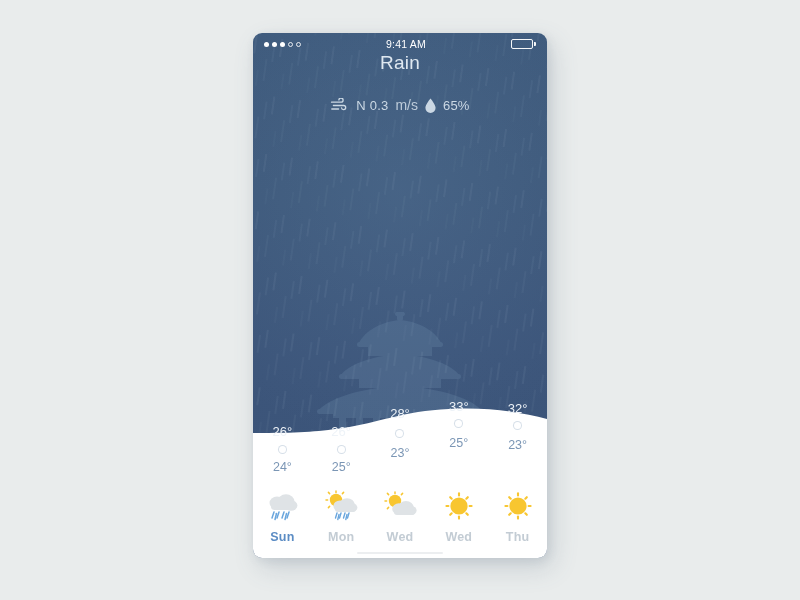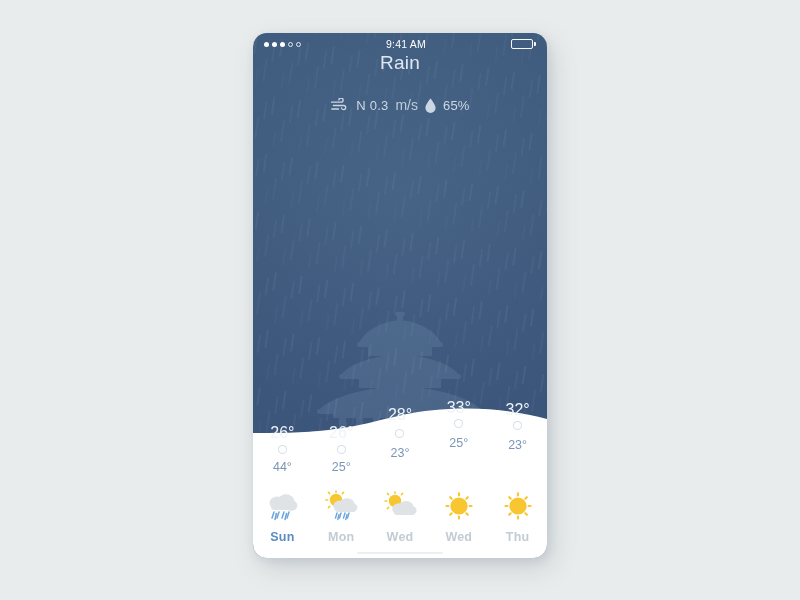--- a/index.html
+++ b/index.html
@@ -7,21 +7,21 @@
     width:800px; height:600px; overflow:hidden;
     background:#e9ecec;
     font-family:"Liberation Sans", sans-serif;
   }
   #stage { position:relative; width:800px; height:600px; }
 
   
   #phone {
     position:absolute; left:253px; top:33px;
     width:294px; height:525px;
-    border-radius:14px;
+    border-radius:9px;
     overflow:hidden;
     background:#3d5madd;
     box-shadow: 6px 10px 26px rgba(80,100,120,0.20),
                 2px 3px 10px rgba(80,100,120,0.12);
   }
 
   
   .sky {
     position:absolute; left:0; top:0; width:100%; height:100%;
     background:linear-gradient(175deg,#3e5a7c 0%, #3d587a 30%, #3c557a 60%, #3b5479 100%);
@@ -78,21 +78,21 @@
   .unit { font-size:14px; opacity:.9; }
   .ico { display:flex; align-items:center; justify-content:center; }
 
   
   .forecast { position:absolute; left:0; bottom:0; width:100%; height:160px; z-index:7; }
   .fc-cols { position:absolute; inset:0; display:flex; }
   .fc-col { flex:1; position:relative; }
 
   .hi {
     position:absolute; width:100%; text-align:center;
-    font-size:16px; color:#eef3f8; font-weight:400;
+    font-size:13px; color:#eef3f8; font-weight:400;
   }
   .lo {
     position:absolute; width:100%; text-align:center;
     font-size:12.5px; color:#7b96b5; font-weight:400;
   }
   .pt {
     position:absolute; left:50%; width:7px; height:7px; margin-left:-3.5px;
     background:#fff; border-radius:50%;
     box-shadow:0 0 0 1px rgba(120,150,180,.30);
   }
@@ -238,21 +238,21 @@
       </svg>
       <div class="card-body"></div>
     </div>
 
     <div class="forecast">
       <div class="fc-cols">
 
         <div class="fc-col">
           <div class="hi" style="top:26px">26°</div>
           <div class="pt" style="top:48px"></div>
-          <div class="lo" style="top:62px">44°</div>
+          <div class="lo" style="top:62px">24°</div>
           <div class="fc-icon">
             <svg viewBox="0 0 36 32">
               <g fill="#dfe3e6">
                 <ellipse cx="13" cy="13" rx="7.5" ry="6.4"></ellipse>
                 <ellipse cx="22" cy="11.5" rx="8.5" ry="7.2"></ellipse>
                 <ellipse cx="27" cy="15.5" rx="6.4" ry="5.2"></ellipse>
                 <rect x="7" y="13" width="23" height="7" rx="3.5"></rect>
               </g>
               <g stroke="#6aa6dd" stroke-width="1.5" stroke-linecap="round">
                 <line x1="10" y1="22" x2="8" y2="28"></line>

